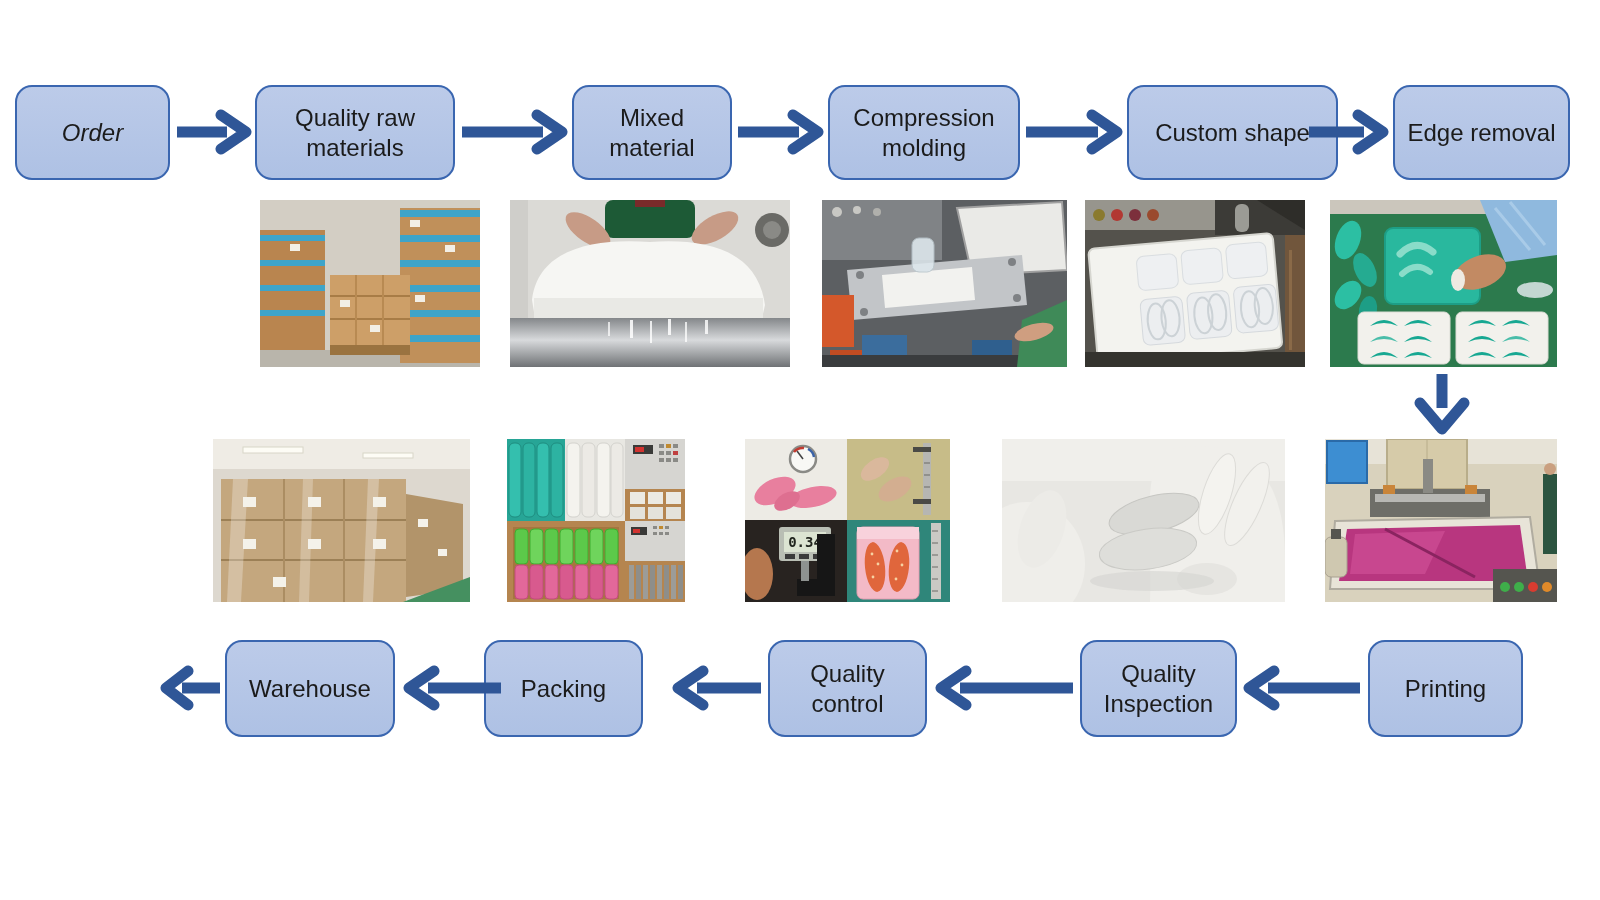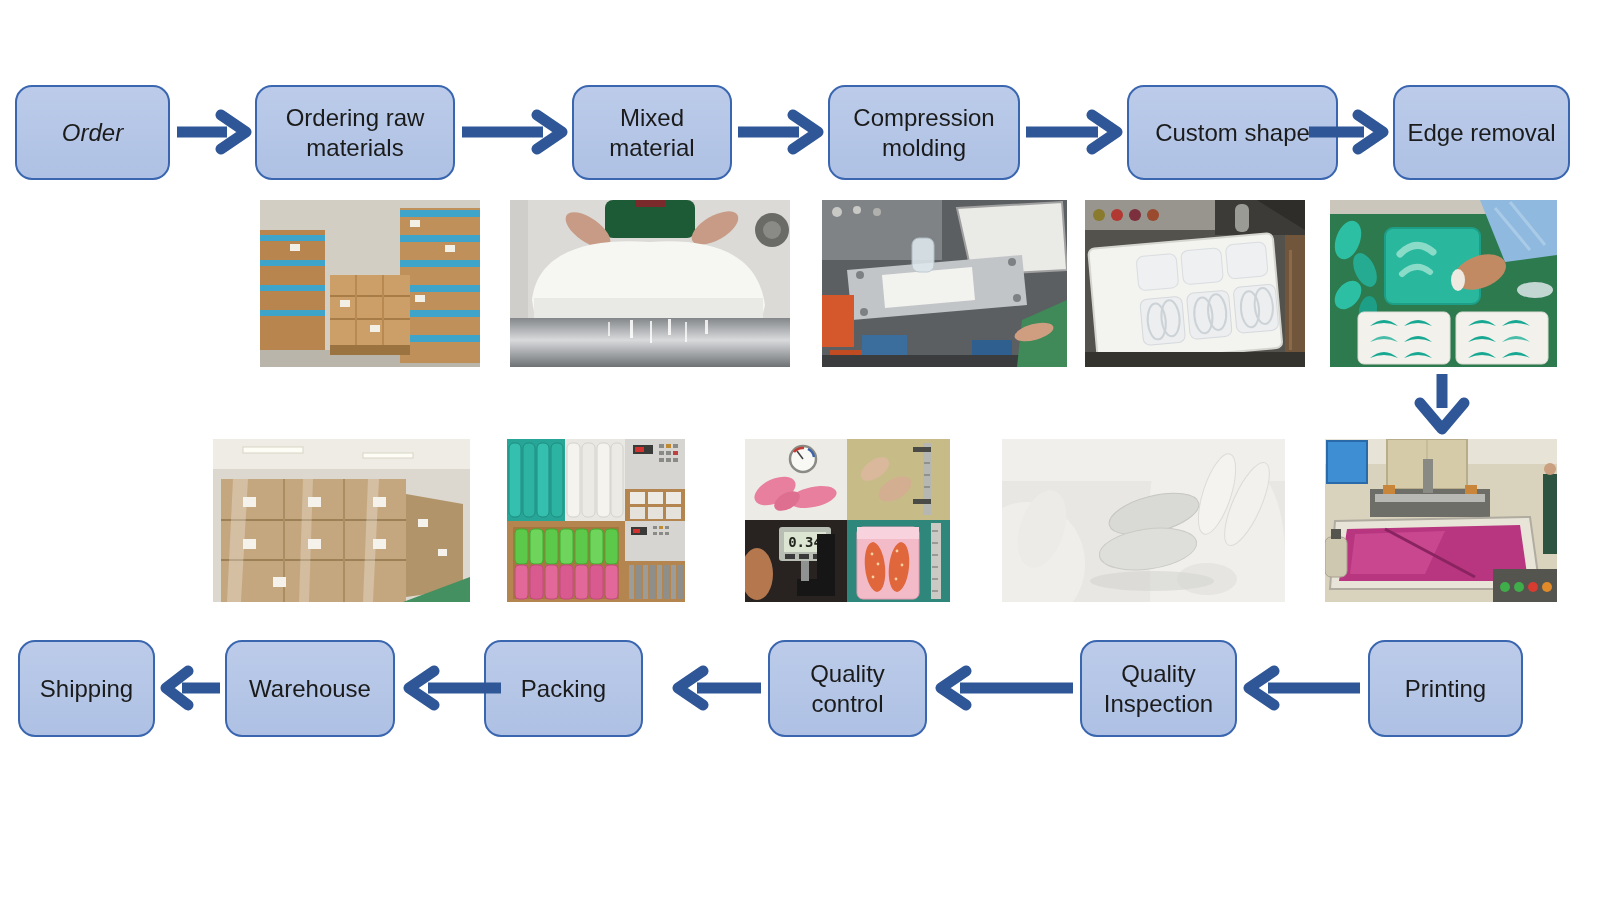--- a/index.html
+++ b/index.html
@@ -27,21 +27,21 @@
 </style>
 </head>
 <body>
 
 <div class="canvas">
 
   <div class="fbox" style="left:15px;top:85px;width:155px;font-style:italic;">
     <span>Order</span>
   </div>
   <div class="fbox" style="left:255px;top:85px;width:200px;">
-    <span>Ordering raw materials</span>
+    <span>Quality raw materials</span>
   </div>
   <div class="fbox" style="left:572px;top:85px;width:160px;">
     <span>Mixed material</span>
   </div>
   <div class="fbox" style="left:828px;top:85px;width:192px;">
     <span>Compression molding</span>
   </div>
   <div class="fbox" style="left:1127px;top:85px;width:211px;">
     <span>Custom shape</span>
   </div>
@@ -425,23 +425,20 @@
       <rect x="168" y="130" width="64" height="33" fill="#55554f"></rect>
       <circle cx="180" cy="148" r="5" fill="#3fae4a"></circle>
         <circle cx="194" cy="148" r="5" fill="#3fae4a"></circle>
       <circle cx="208" cy="148" r="5" fill="#d83c30"></circle>
         <circle cx="222" cy="148" r="5" fill="#e08a2a"></circle>
       <rect x="218" y="35" width="14" height="80" fill="#2c5440"></rect>
       <circle cx="225" cy="30" r="6" fill="#caa080"></circle>
     </svg>
   </div>
 
-  <div class="fbox" style="left:18px;top:640px;width:137px;height:97px;">
-    <span>Shipping</span>
-  </div>
   <div class="fbox" style="left:225px;top:640px;width:170px;height:97px;align-items:center;">
     <span>Warehouse</span>
   </div>
   <div class="fbox" style="left:484px;top:640px;width:159px;height:97px;">
     <span>Packing</span>
   </div>
   <div class="fbox" style="left:768px;top:640px;width:159px;height:97px;">
     <span>Quality control</span>
   </div>
   <div class="fbox" style="left:1080px;top:640px;width:157px;height:97px;">

